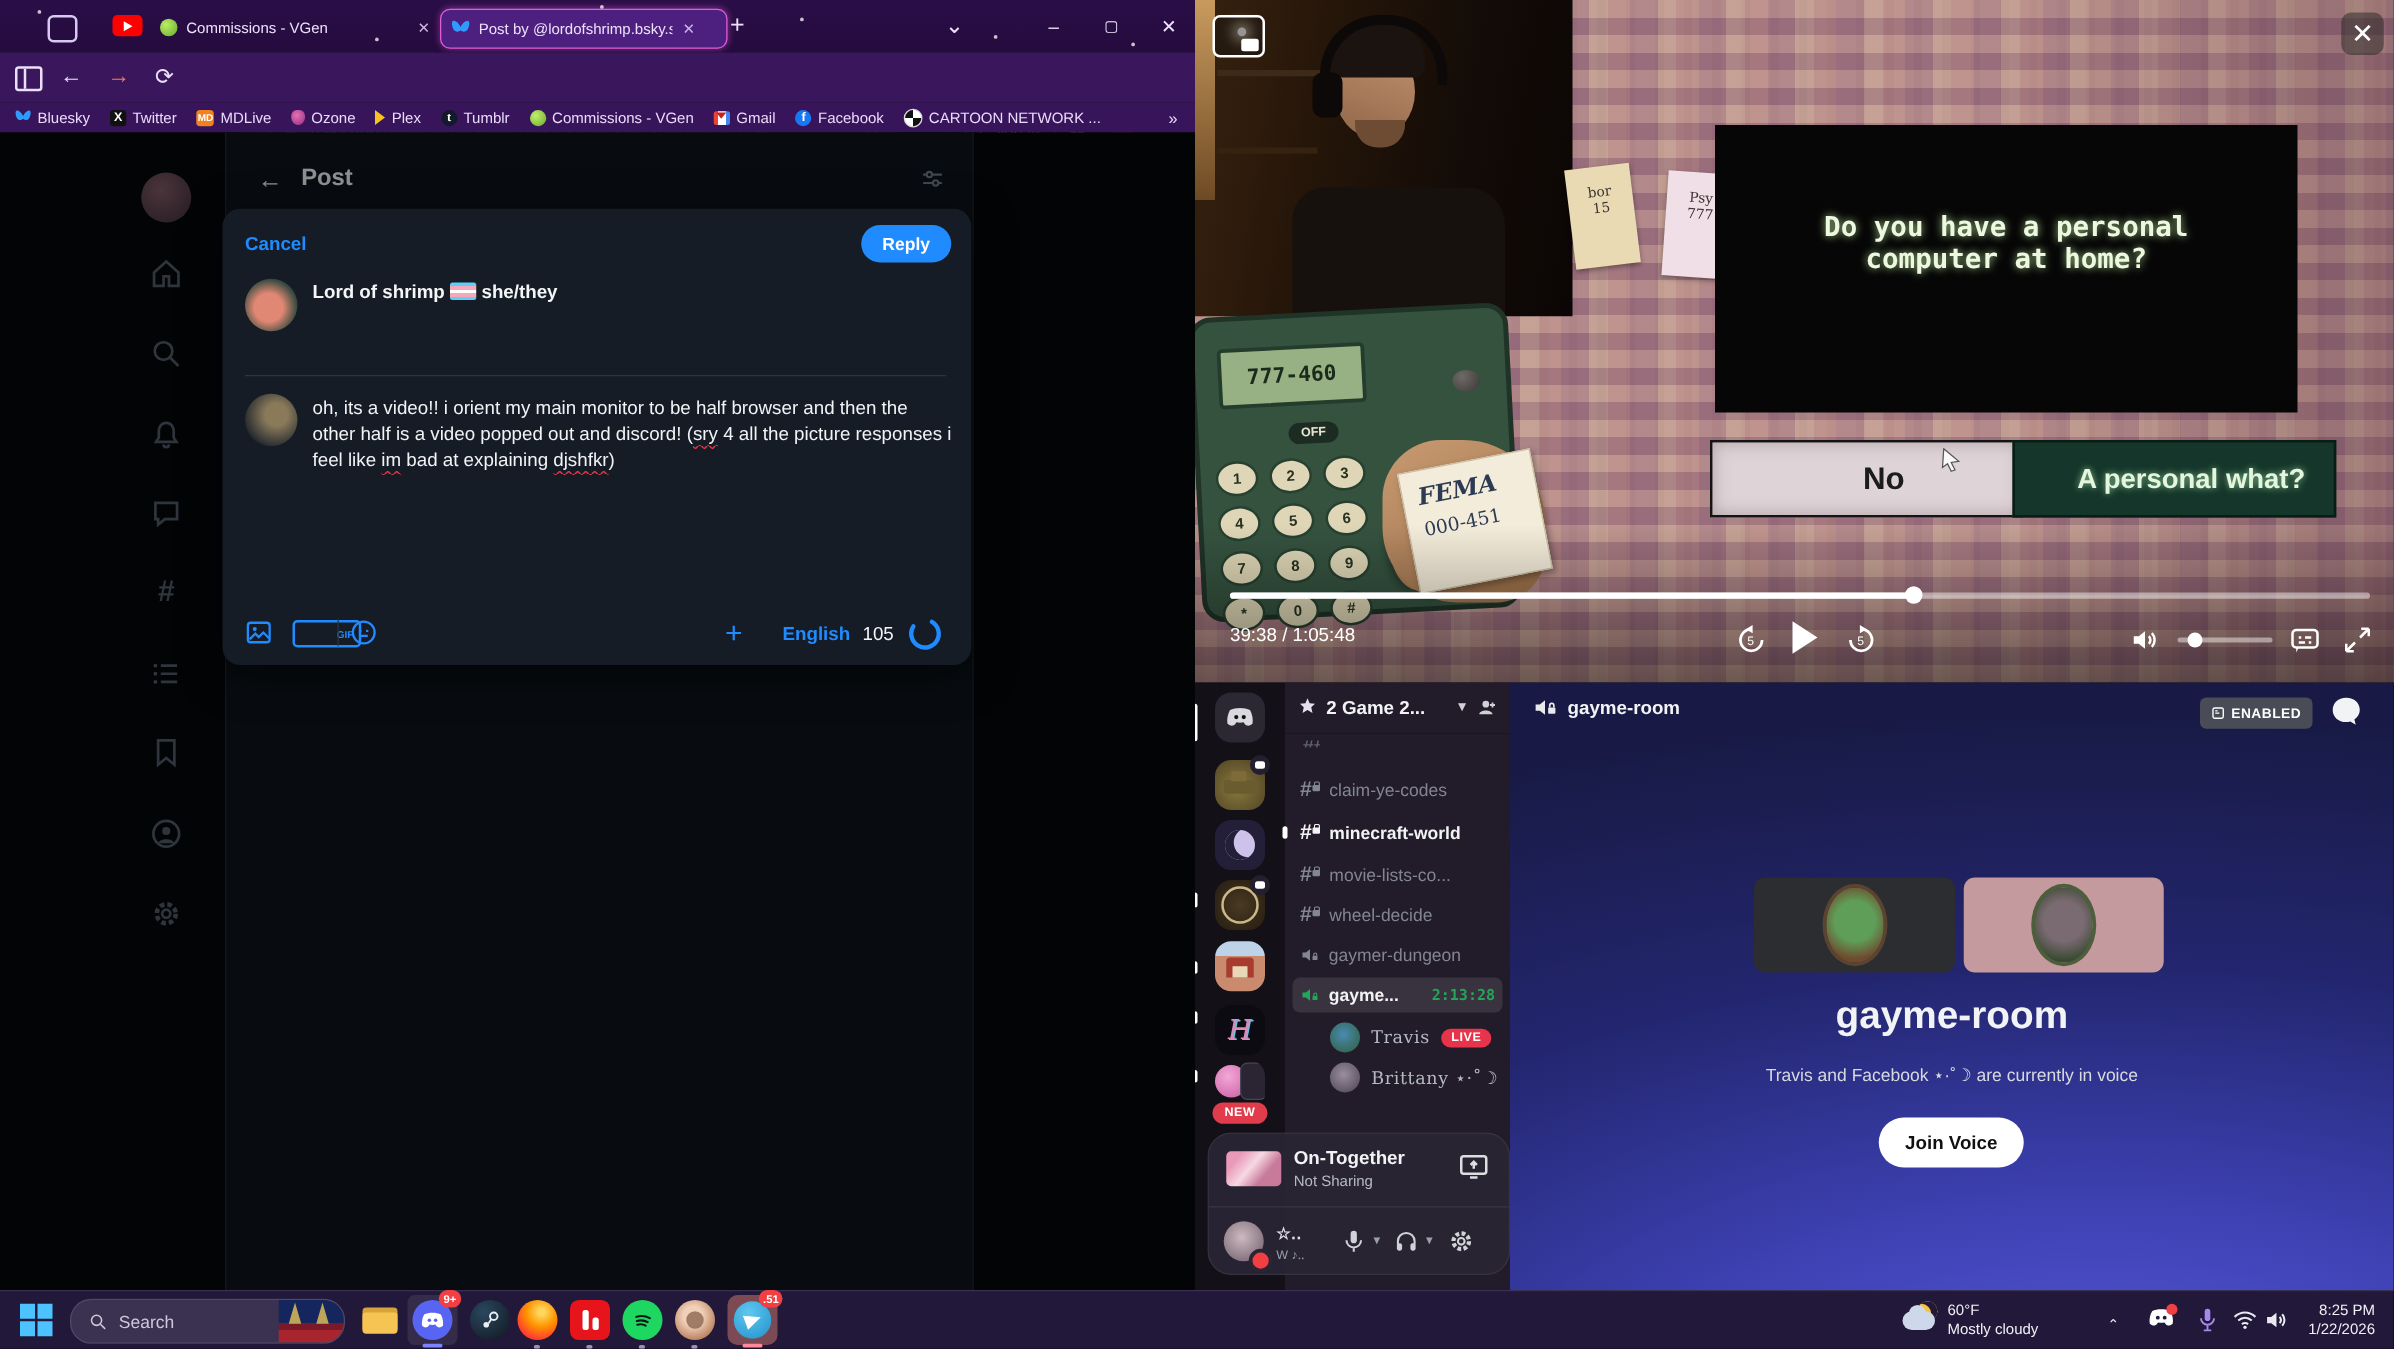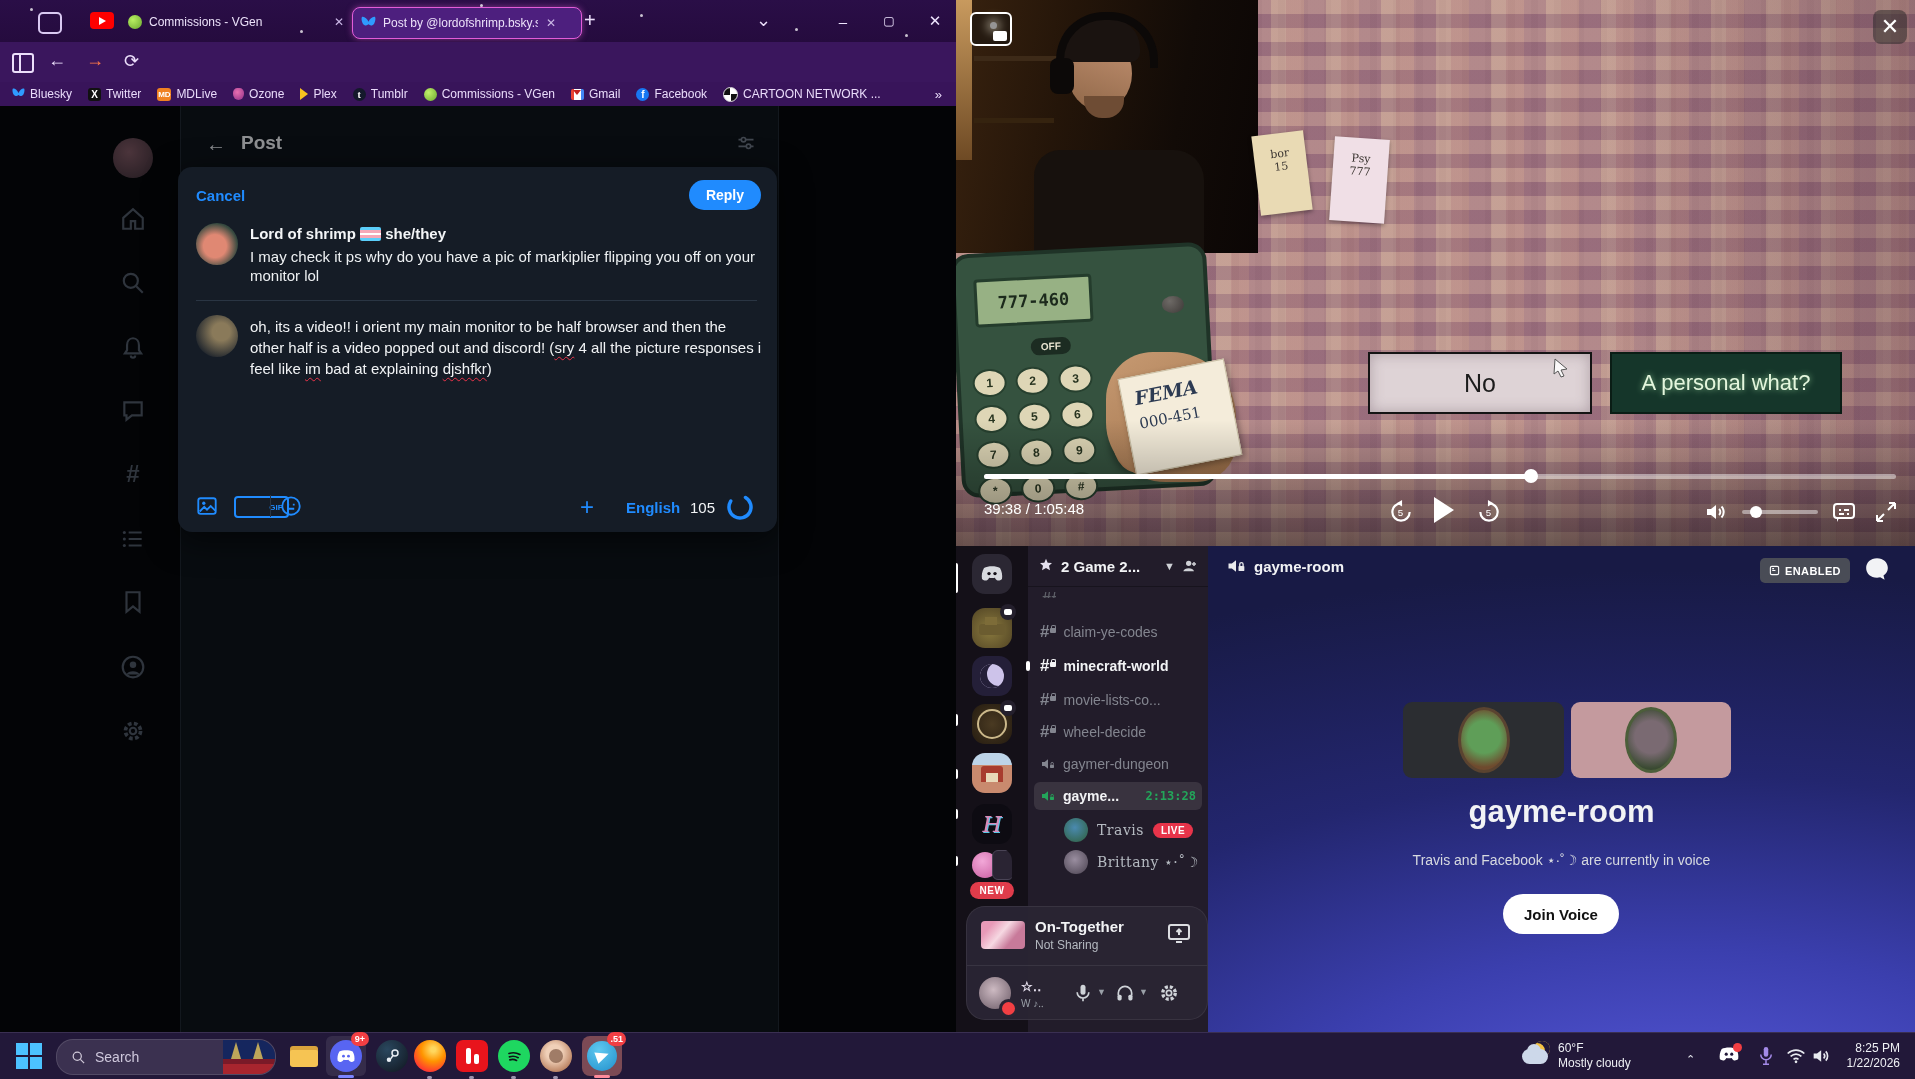--- a/index.html
+++ b/index.html
@@ -32,21 +32,21 @@
   .blue{color:#208bfe;}
   .misword{text-decoration:underline;text-decoration-style:wavy;text-decoration-color:#e8334a;text-decoration-thickness:1px;text-underline-offset:3px;}
   .flag{display:inline-block;width:21px;height:14px;border-radius:2px;vertical-align:-2px;background:linear-gradient(180deg,#5bcefa 0 20%,#f5a9b8 20% 40%,#fff 40% 60%,#f5a9b8 60% 80%,#5bcefa 80% 100%);}
   
   .video{left:956px;top:0;width:959px;height:546px;background-color:#a77f8b;overflow:hidden;}
   .pixbg{position:absolute;inset:0;background-image:
     repeating-linear-gradient(0deg,rgba(214,175,152,.35) 0 14px,rgba(140,95,110,.35) 14px 28px),
     repeating-linear-gradient(90deg,rgba(195,142,130,.42) 0 18px,rgba(150,103,122,.42) 18px 40px,rgba(218,188,160,.42) 40px 55px),
     repeating-linear-gradient(90deg,rgba(118,78,95,.22) 0 7px,transparent 7px 23px);}
   .webcam{left:0;top:0;width:302px;height:253px;background:linear-gradient(100deg,#38220f 0%,#241509 35%,#120b07 70%,#0b0605 100%);overflow:hidden;}
-  .gamebtn{height:58px;top:352px;border:2px solid #141414;display:flex;align-items:center;justify-content:center;font-weight:normal;}
+  .gamebtn{height:58px;top:352px;border:2px solid #141414;display:flex;align-items:center;justify-content:center;font-weight:bold;padding-left:27px;}
   .ctrl{color:#fff;}
   .notecard{font-family:"DejaVu Serif",serif;color:#3a3430;font-size:11px;text-align:center;box-shadow:0 2px 4px rgba(0,0,0,.35);}
   .key{width:30px;height:24px;border-radius:50%;background:#ded6b6;border:2px solid #27402f;color:#27331f;font-weight:bold;font-size:12px;display:flex;align-items:center;justify-content:center;}
   
   .discord{left:956px;top:546px;width:959px;height:486px;background:#141018;overflow:hidden;}
   .dcmain{left:252px;top:0;width:855px;height:486px;background:radial-gradient(140% 120% at 55% 125%,#5a5ce0 0%,#3b3fae 35%,#23266f 65%,#181a45 100%);}
   .chansb{left:72px;top:0;width:180px;height:486px;background:#221c2a;}
   .chanrow{left:6px;width:168px;height:28px;border-radius:6px;display:flex;align-items:center;gap:7px;color:#83858f;font-size:14px;padding:0 6px;box-sizing:border-box;}
   .chanrow .nm{white-space:nowrap;overflow:hidden;flex:1;}
   .railitem{left:16px;width:40px;height:40px;border-radius:13px;overflow:hidden;}
@@ -240,21 +240,20 @@
       <div class="ab modal">
         <div class="ab blue" style="left:18px;top:20px;font-size:15px;font-weight:600;">Cancel</div>
         <div class="ab" style="right:16px;top:13px;background:#208bfe;color:#fff;font-size:14px;font-weight:600;padding:7px 17px;border-radius:999px;">Reply</div>
 
         <div class="ab" style="left:18px;top:56px;width:42px;height:42px;border-radius:50%;background:radial-gradient(circle at 45% 55%,#e08873 35%,#35493f 70%);"></div>
         <div class="ab" style="left:72px;top:58px;font-size:15px;color:#f3f5f7;font-weight:bold;">
           <span>Lord of shrimp</span>
           <span class="flag"></span>
           <span>she/they</span>
         </div>
-        <div class="ab" style="left:72px;top:80px;width:507px;font-size:15px;line-height:19px;color:#eef1f3;">I may check it ps why do you have a pic of markiplier flipping you off on your monitor lol</div>
 
         <div class="ab" style="left:18px;top:133px;width:561px;border-top:1px solid #2a3543;"></div>
 
         <div class="ab" style="left:18px;top:148px;width:42px;height:42px;border-radius:50%;background:radial-gradient(circle at 60% 40%,#8a7a5a 25%,#23282e 75%);"></div>
         <div class="ab" style="left:72px;top:149px;width:514px;font-size:15px;line-height:21px;color:#f1f3f5;"><span>oh, its a video!! i orient my main monitor to be half browser and then the other half is a video popped out and discord! (</span><span class="misword">sry</span><span> 4 all the picture responses i feel like </span><span class="misword">im</span><span> bad at explaining </span><span class="misword">djshfkr</span><span>)</span></div>
 
         <svg class="ab" style="left:18px;top:328px;" width="22" height="22" viewBox="0 0 24 24">
             <rect x="2.5" y="3.5" width="19" height="17" rx="2.5" fill="none" stroke="#208bfe" stroke-width="2"></rect>
             <circle cx="8.5" cy="9" r="1.8" fill="#208bfe"></circle>
             <path d="M4 18 l5-5 3 3 4-4 5 5" fill="none" stroke="#208bfe" stroke-width="2"></path>
@@ -301,20 +300,23 @@
 
     <div class="ab notecard" style="left:300px;top:133px;width:52px;height:66px;background:#e9dab4;transform:rotate(-7deg);padding-top:14px;">
         <div>bor</div>
         <div>15</div>
       </div>
     <div class="ab notecard" style="left:376px;top:138px;width:55px;height:70px;background:#f0dfe6;transform:rotate(4deg);padding-top:14px;">
         <div>Psy</div>
         <div>777</div>
       </div>
 
+    <div class="ab" style="left:416px;top:100px;width:466px;height:230px;background:#060606;">
+      <div style="padding:70px 30px 0;text-align:center;font-family:'DejaVu Sans Mono',monospace;font-weight:bold;font-size:22px;color:#eef7e0;text-shadow:0 0 7px rgba(205,255,170,.8);">Do you have a personal computer at home?</div>
+    </div>
 
     <div class="ab gamebtn" style="left:412px;width:220px;background:#ded3d6;color:#1c1c1c;font-size:25px;box-shadow:inset 0 0 14px rgba(120,100,110,.45);">No</div>
     <div class="ab gamebtn" style="left:654px;width:228px;background:#15362a;color:#e4f6dd;font-size:22px;text-shadow:0 0 6px rgba(190,255,190,.7);border-color:#0a1d15;">A personal what?</div>
     <svg class="ab" style="left:596px;top:358px;" width="18" height="20" viewBox="0 0 18 20">
         <path d="M3 1 L15 11 L9 12 L12 18 L9 19 L6 13 L2 16 Z" fill="rgba(255,255,255,.85)" stroke="#555" stroke-width="1"></path>
       </svg>
 
     <div class="ab" style="left:0px;top:248px;width:256px;height:240px;transform:rotate(-3deg);">
       <div class="ab" style="left:0;top:0;width:248px;height:236px;background:#35523f;border:4px solid #1f3327;border-radius:18px;"></div>
       <div class="ab" style="left:22px;top:26px;width:112px;height:42px;background:#97b184;border:3px solid #243c2c;border-radius:4px;color:#1c2a1c;font-family:'DejaVu Sans Mono',monospace;font-weight:bold;font-size:17px;display:flex;align-items:center;justify-content:center;">777-460</div>

